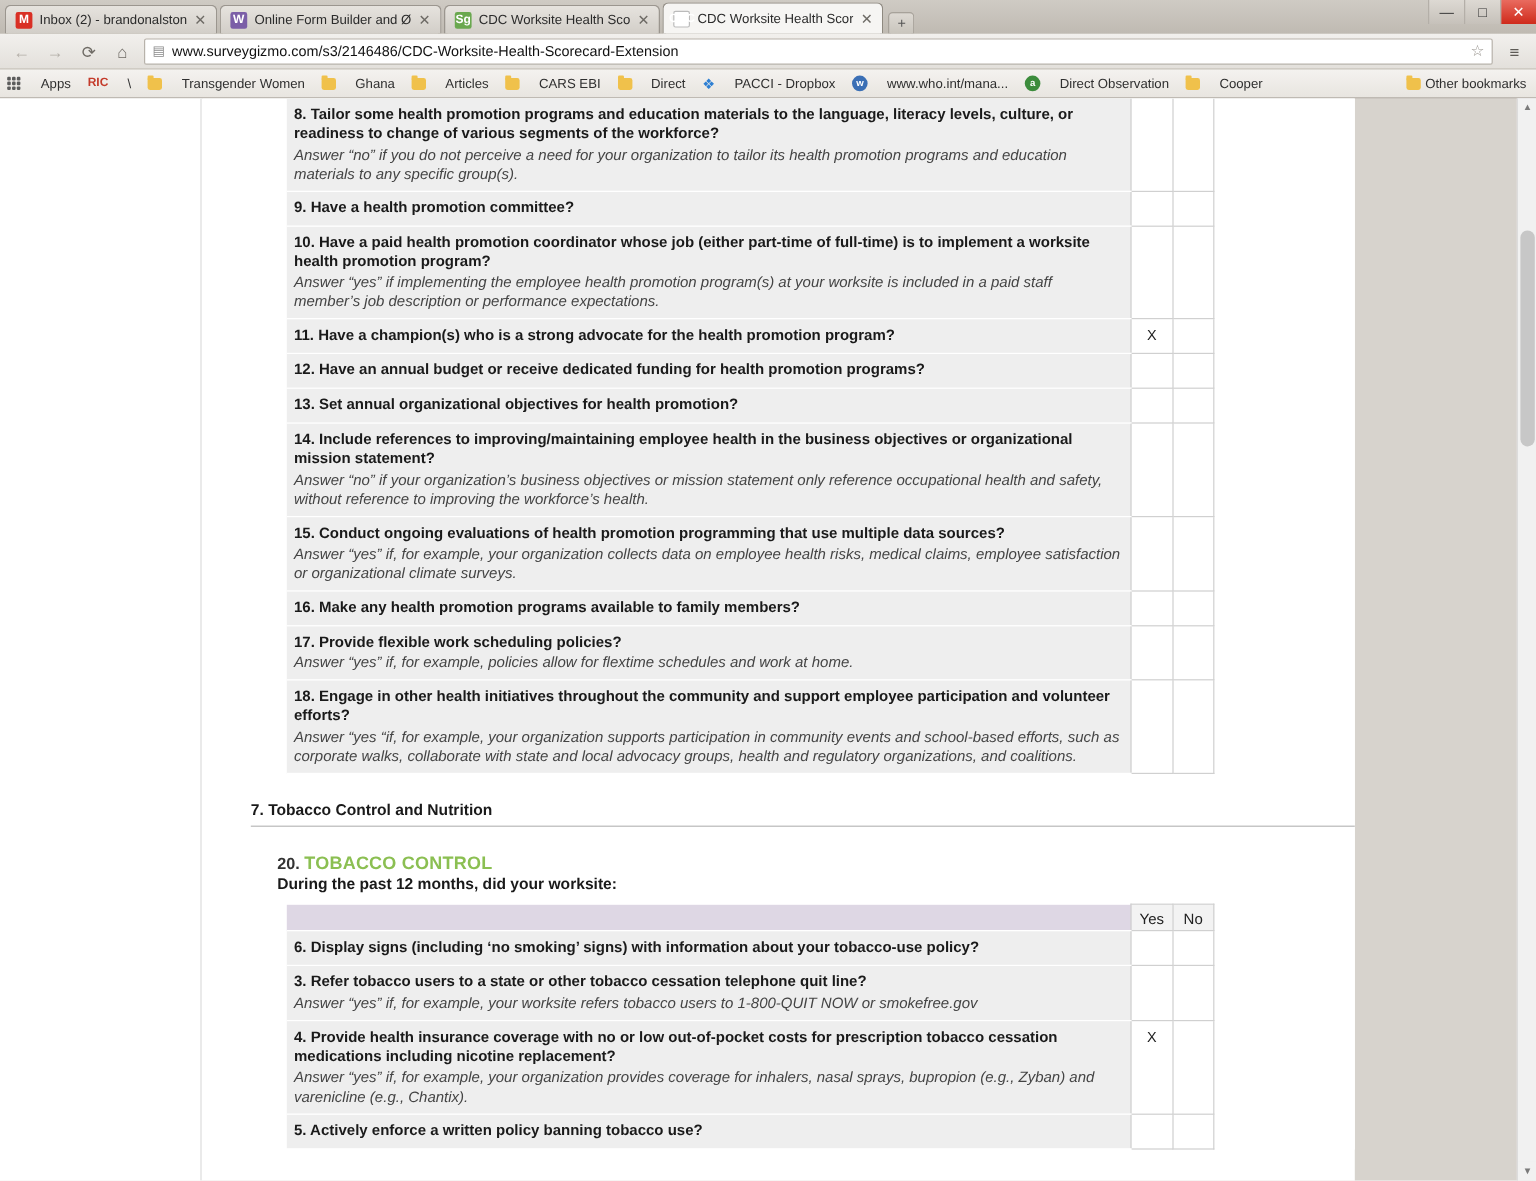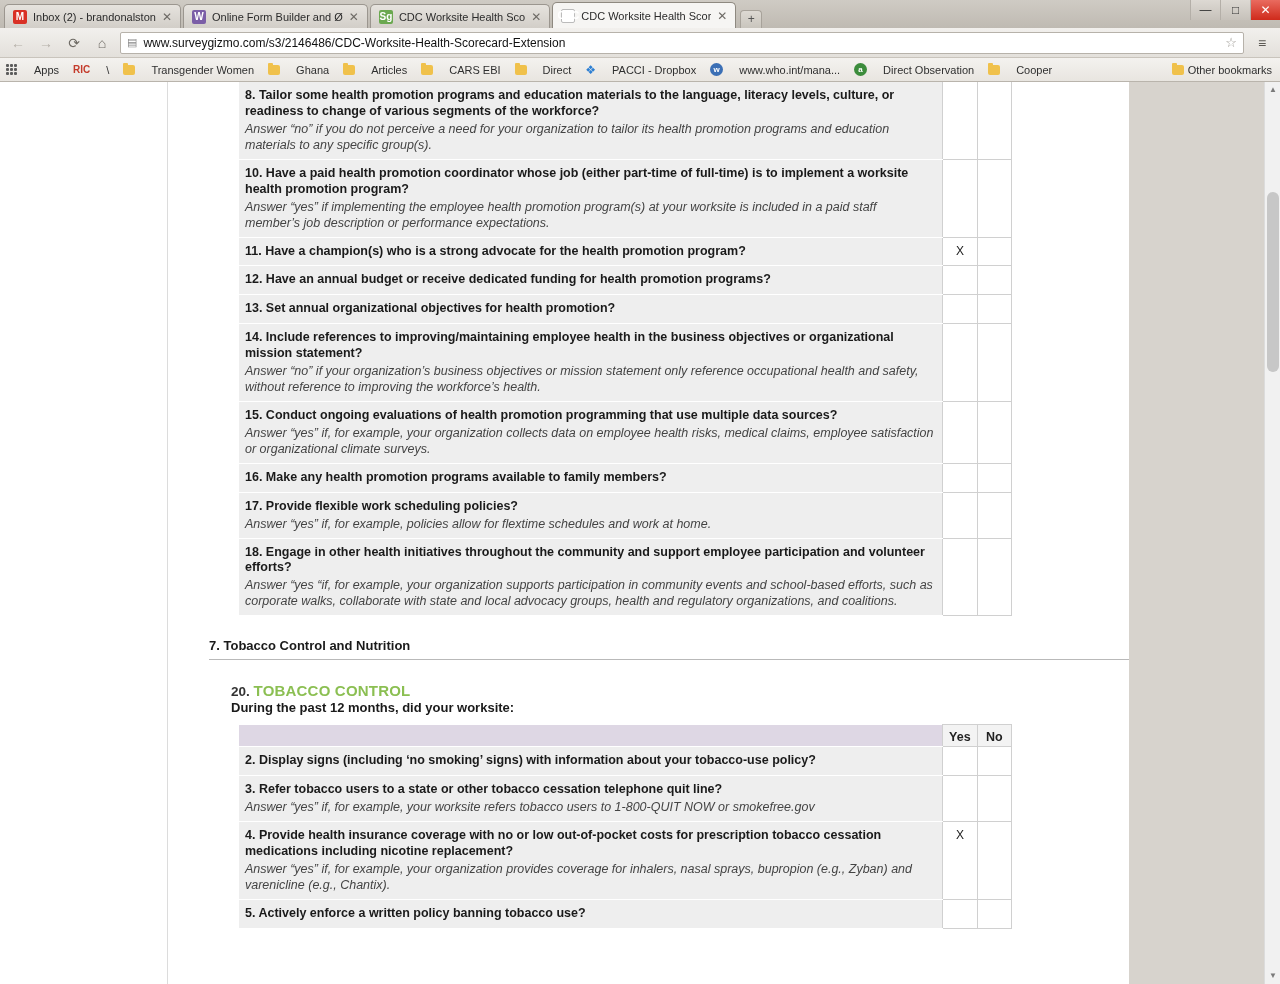--- a/index.html
+++ b/index.html
@@ -261,21 +261,21 @@
     margin-bottom: 9px;
   }
   .hdr-row td {
     background: #ded7e4;
     border-bottom: 1px solid #ffffff;
     height: 22px;
   }
   .hdr-row .ans {
     background: #f3f3f3;
     border: 1px solid #d0d0d0;
-    font-weight: bold;
+    font-weight: normal;
     font-size: 12.5px;
     color: #222;
     padding-top: 3px;
     vertical-align: middle;
   }
 
   
   .scrollbar {
     position: absolute;
     right: 0; top: 82px;
@@ -419,20 +419,27 @@
             <tr>
           <td class="qcell">
             <div class="qtext">8. Tailor some health promotion programs and education materials to the language, literacy levels, culture, or readiness to change of various segments of the workforce?</div>
             <div class="qhelp">Answer “no” if you do not perceive a need for your organization to tailor its health promotion programs and education materials to any specific group(s).</div>
           </td>
           <td class="ans"></td>
           <td class="ans"></td>
         </tr>
         <tr>
           <td class="qcell">
+            <div class="qtext">9. Have a health promotion committee?</div>
+          </td>
+          <td class="ans"></td>
+          <td class="ans"></td>
+        </tr>
+        <tr>
+          <td class="qcell">
             <div class="qtext">10. Have a paid health promotion coordinator whose job (either part-time of full-time) is to implement a worksite health promotion program?</div>
             <div class="qhelp">Answer “yes” if implementing the employee health promotion program(s) at your worksite is included in a paid staff member’s job description or performance expectations.</div>
           </td>
           <td class="ans"></td>
           <td class="ans"></td>
         </tr>
         <tr>
           <td class="qcell">
             <div class="qtext">11. Have a champion(s) who is a strong advocate for the health promotion program?</div>
           </td>
@@ -509,21 +516,21 @@
 
         <table class="qtable">
           <tbody>
               <tr class="hdr-row">
             <td></td>
             <td class="ans">Yes</td>
             <td class="ans">No</td>
           </tr>
           <tr>
             <td class="qcell">
-              <div class="qtext">2. Display signs (including ‘no smoking’ signs) with information about your tobacco-use policy?</div>
+              <div class="qtext">6. Display signs (including ‘no smoking’ signs) with information about your tobacco-use policy?</div>
             </td>
             <td class="ans"></td>
             <td class="ans"></td>
           </tr>
           <tr>
             <td class="qcell">
               <div class="qtext">3. Refer tobacco users to a state or other tobacco cessation telephone quit line?</div>
               <div class="qhelp">Answer “yes” if, for example, your worksite refers tobacco users to 1-800-QUIT NOW or smokefree.gov</div>
             </td>
             <td class="ans"></td>

